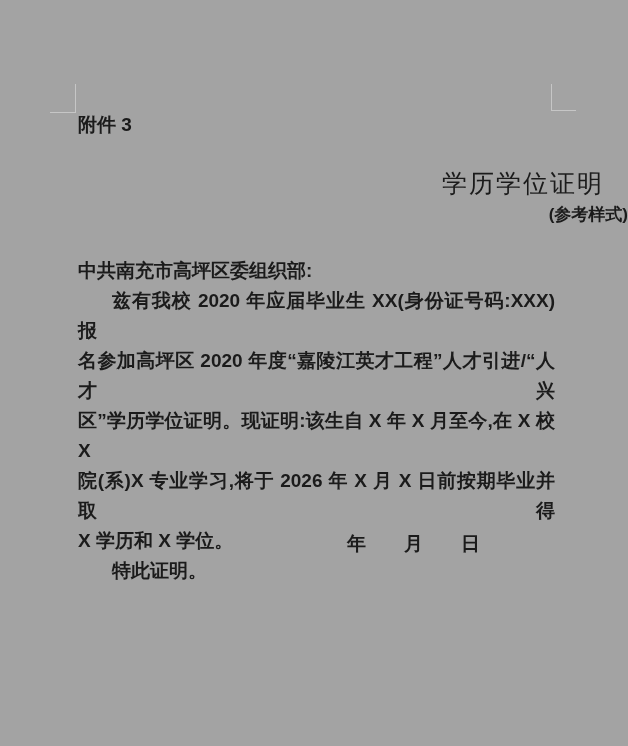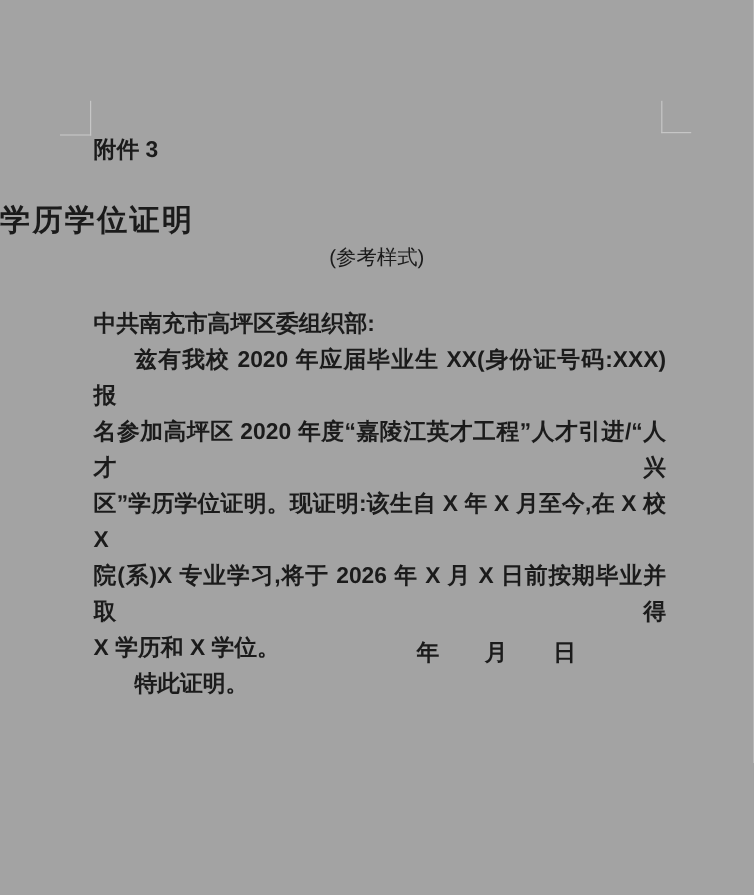--- a/index.html
+++ b/index.html
@@ -35,32 +35,32 @@
   .attachment {
     position: absolute;
     left: 78px; top: 112px;
     font-size: 19px;
     font-weight: 700;
   }
   .title {
     position: absolute;
     left: 0; top: 167px;
     width: 604px;
-    text-align: left;
+    text-align: right;
     font-size: 25px;
-    font-weight: 700;
+    font-weight: 400;
     letter-spacing: 2px;
   }
   .subtitle {
     position: absolute;
     left: 0; top: 203px;
     width: 628px;
-    text-align: center;
+    text-align: right;
     font-size: 17px;
-    font-weight: 400;
+    font-weight: 700;
   }
   .body-block {
     position: absolute;
     left: 78px; top: 256px;
     width: 477px;
     font-size: 19px;
     font-weight: 700;
     line-height: 30px;
   }
   .line { white-space: nowrap; }

